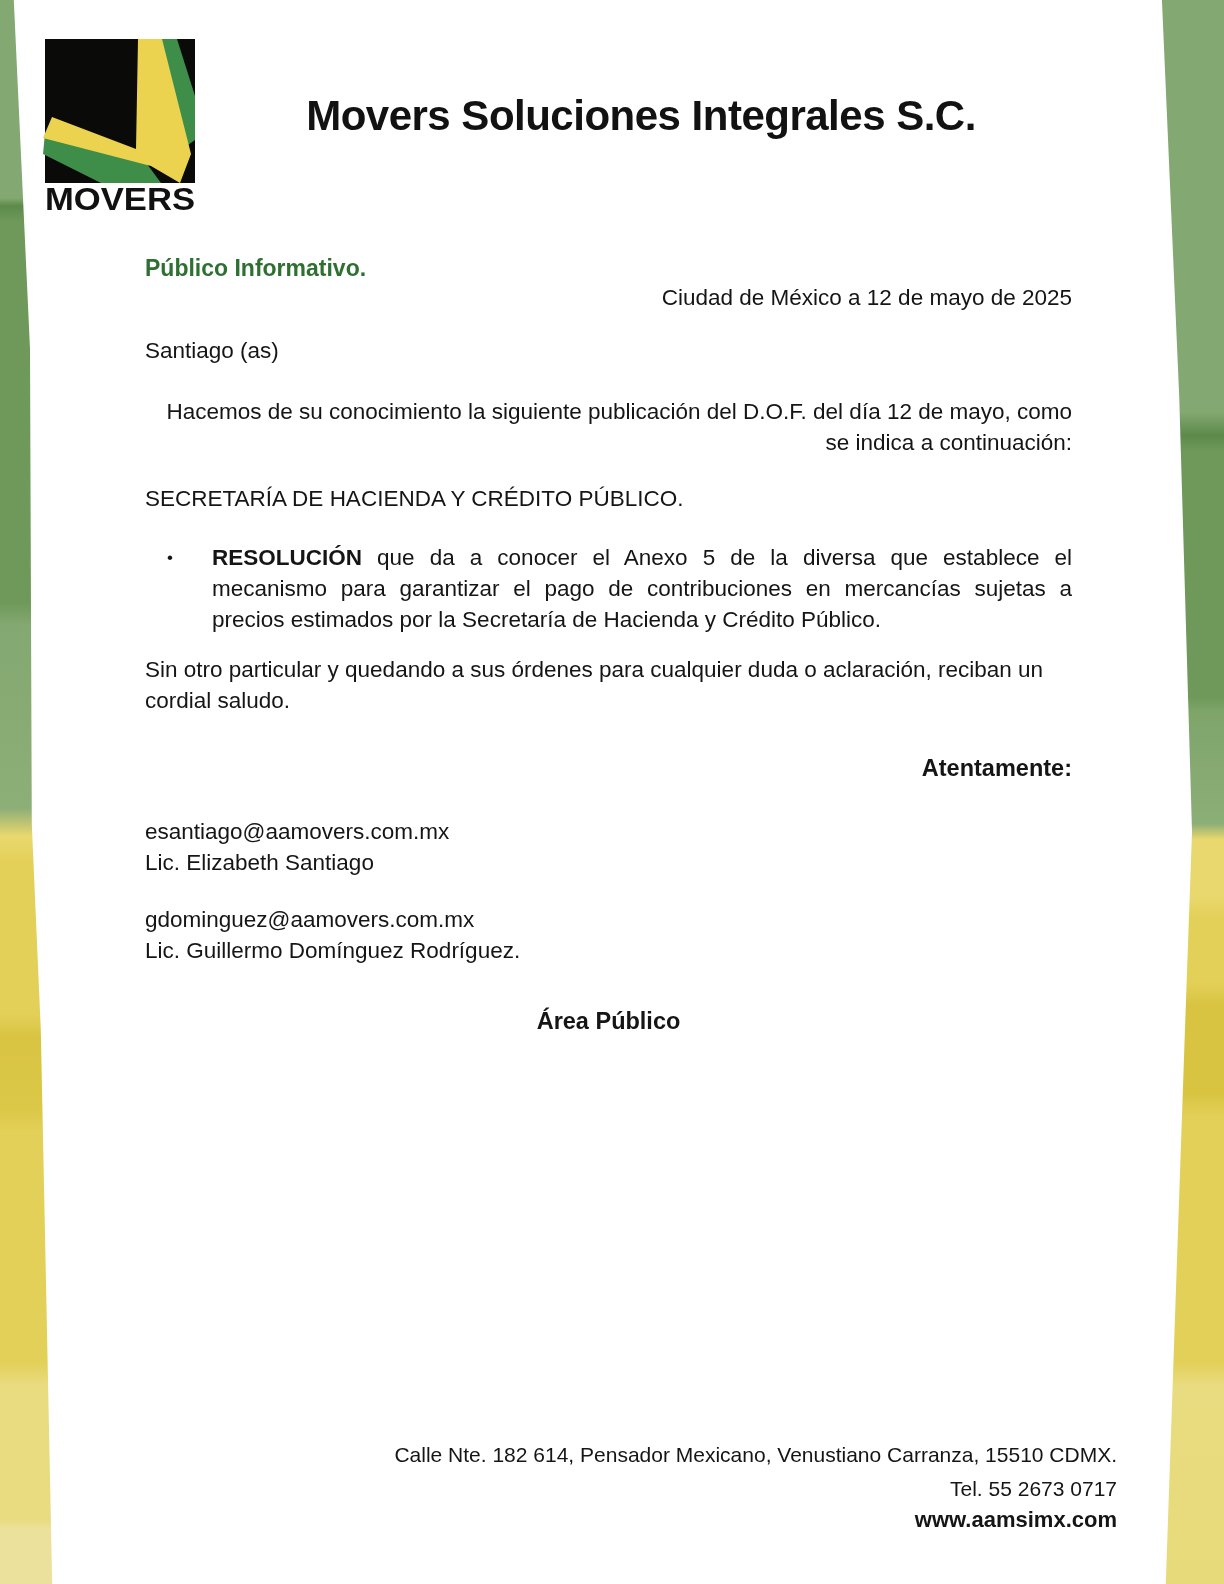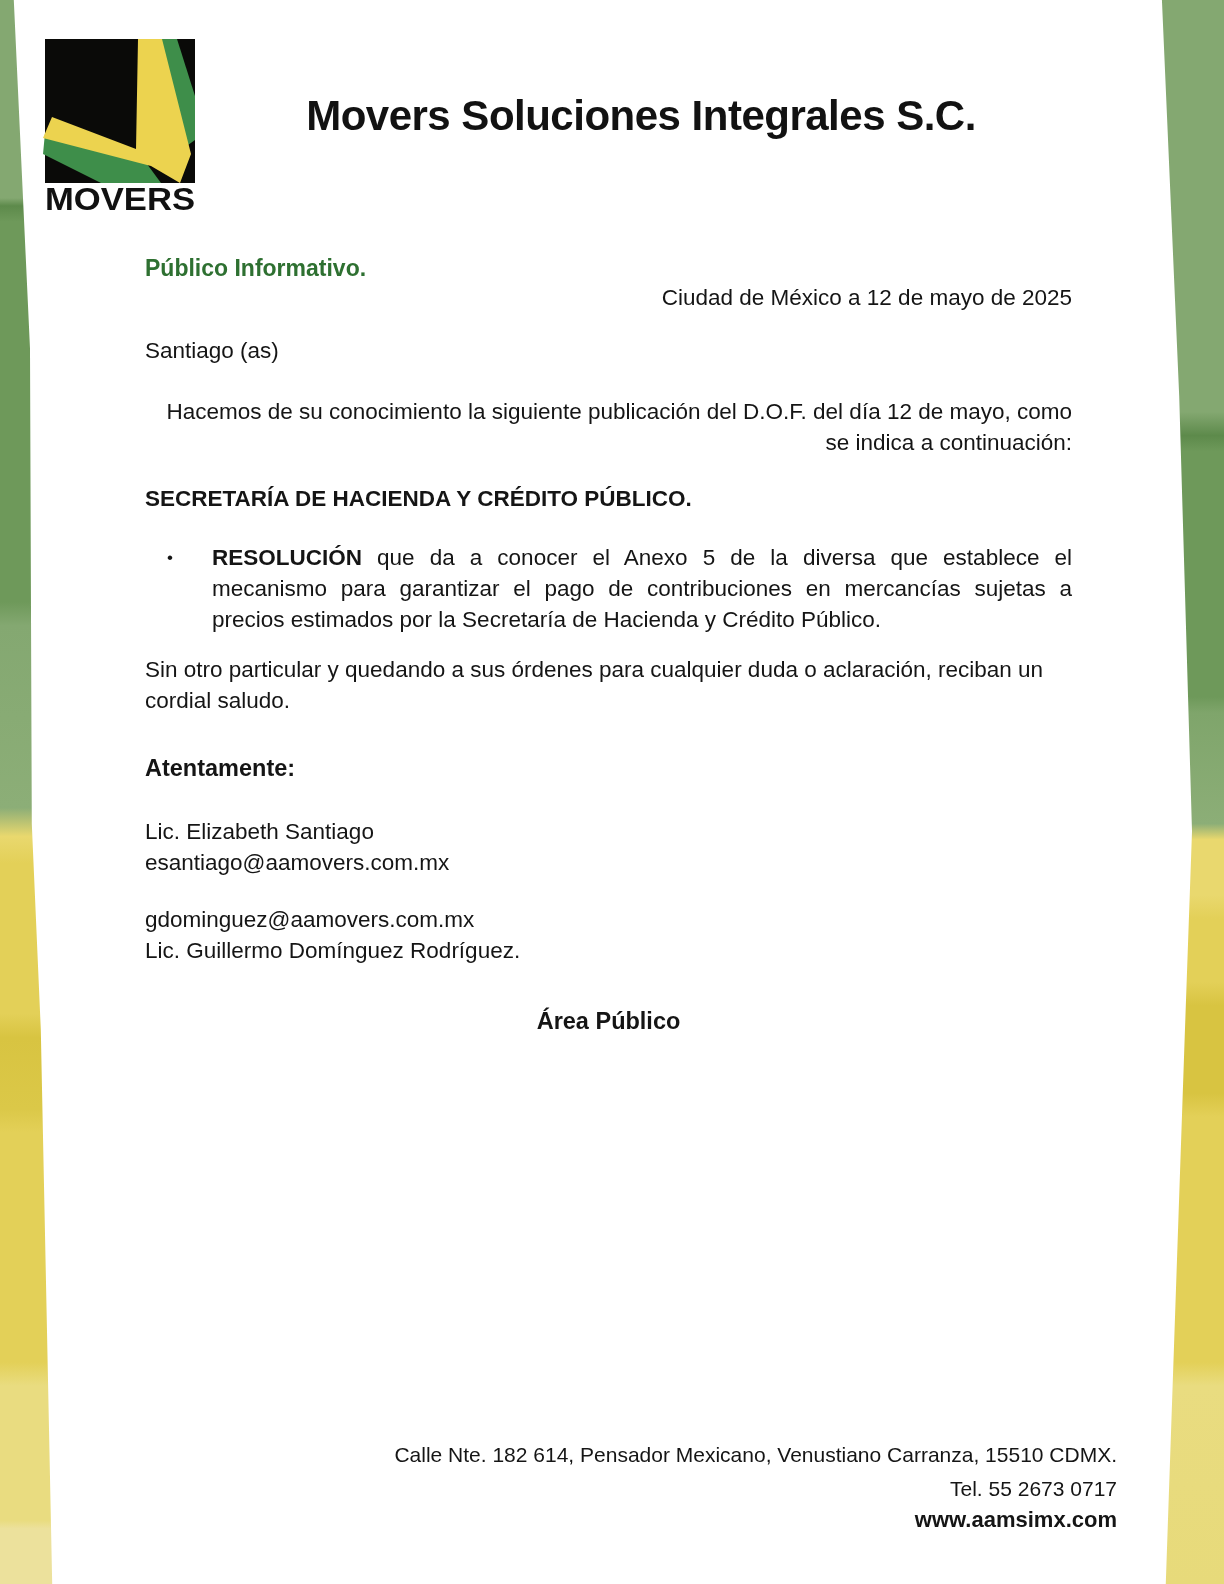--- a/index.html
+++ b/index.html
@@ -34,26 +34,26 @@
     position:absolute;left:210px;right:152px;top:92px;
     text-align:center;font-weight:bold;font-size:42px;letter-spacing:-0.5px;
     color:#121212;white-space:nowrap;
   }
   
   .block{position:absolute;left:145px;width:927px;font-size:22.5px;line-height:31px;}
   .bulletin-label{top:253px;font-weight:bold;font-size:23px;color:#2e7031;}
   .date-line{top:282px;text-align:right;}
   .salutation{top:335px;}
   .intro{top:396px;text-align:right;}
-  .section-heading{top:483px;font-weight:bold;}
+  .section-heading{top:483px;font-weight:normal;}
   .bullet-row{top:542px;display:flex;}
   .bullet-marker{width:67px;padding-left:22px;box-sizing:border-box;font-size:17px;line-height:31px;}
   .bullet-text{flex:1;text-align:justify;}
   .closing{top:654px;}
-  .signoff{top:753px;text-align:left;font-weight:bold;font-size:23.5px;}
+  .signoff{top:753px;text-align:right;font-weight:bold;font-size:23.5px;}
   .contact-0{top:816px;}
   .contact-1{top:904px;}
   .department{top:1006px;text-align:center;font-weight:bold;font-size:23.5px;}
   
   .footer-line{position:absolute;left:100px;width:1017px;text-align:right;}
   .footer-address{top:1443px;font-size:21px;}
   .footer-phone{top:1477px;font-size:21px;}
   .footer-site{top:1507px;font-size:22px;font-weight:bold;}
 </style>
 </head>
@@ -84,22 +84,22 @@
 
 <div class="block bullet-row">
   <div class="bullet-marker">•</div>
   <div class="bullet-text"><b>RESOLUCIÓN</b><span> que da a conocer el Anexo 5 de la diversa que establece el mecanismo para garantizar el pago de contribuciones en mercancías sujetas a precios estimados por la Secretaría de Hacienda y Crédito Público.</span></div>
 </div>
 
 <div class="block closing">Sin otro particular y quedando a sus órdenes para cualquier duda o aclaración, reciban un cordial saludo.</div>
 <div class="block signoff">Atentamente:</div>
 
 <div class="block contact-0">
+  <div>esantiago@aamovers.com.mx</div>
   <div>Lic. Elizabeth Santiago</div>
-  <div>esantiago@aamovers.com.mx</div>
 </div>
 <div class="block contact-1">
   <div>gdominguez@aamovers.com.mx</div>
   <div>Lic. Guillermo Domínguez Rodríguez.</div>
 </div>
 
 <div class="block department">Área Público</div>
 
 <div class="footer-line footer-address">Calle Nte. 182 614, Pensador Mexicano, Venustiano Carranza, 15510 CDMX.</div>
 <div class="footer-line footer-phone">Tel. 55 2673 0717</div>

